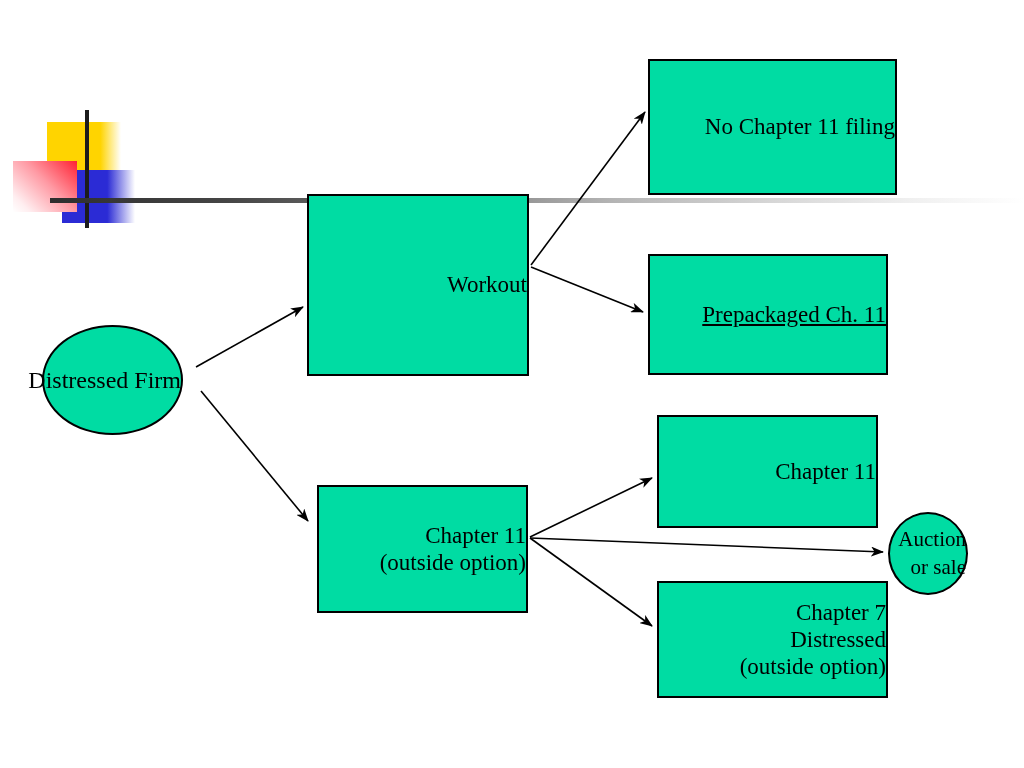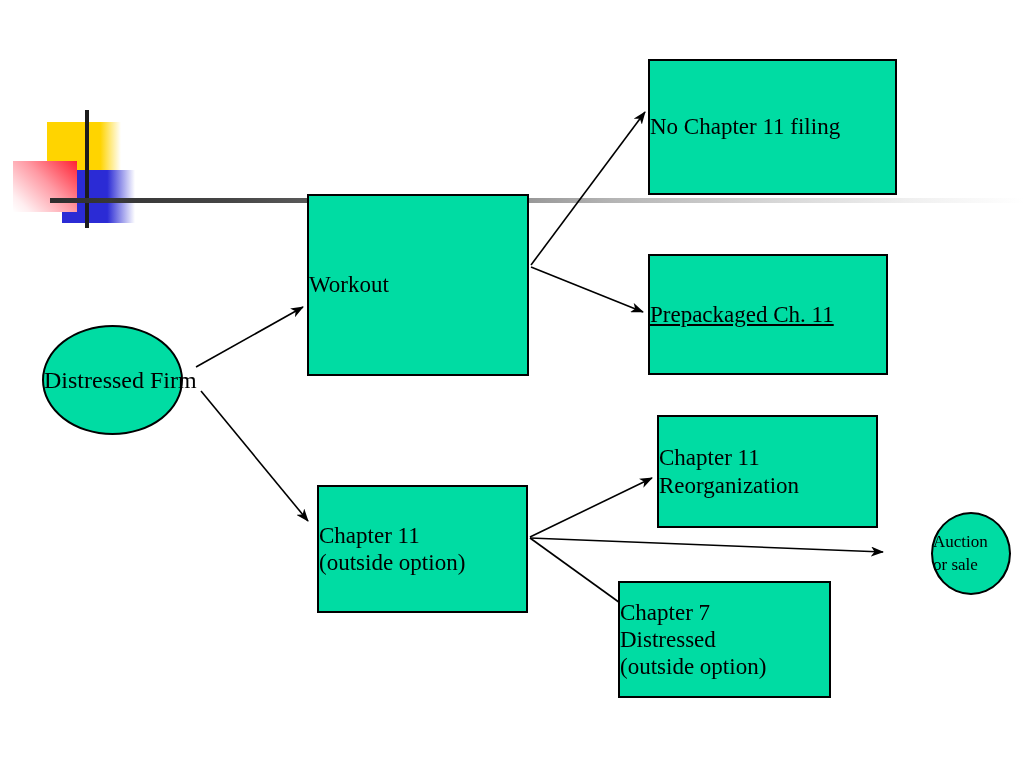--- a/index.html
+++ b/index.html
@@ -48,34 +48,34 @@
     color:var(--arrow-color);
   }
   svg.arrows line{stroke:currentColor;stroke-width:1.6;}
   
   .node{
     position:absolute;
     box-sizing:border-box;
     background:var(--shape-fill);
     border:2px solid var(--shape-border);
     display:flex;flex-direction:column;
-    align-items:flex-start;justify-content:center;
+    align-items:flex-end;justify-content:center;
     text-align:center;
     font-size:23px;line-height:1.18;
     white-space:nowrap;
   }
   .node span{display:block;}
   .n-distressed{left:42px;top:325px;width:141px;height:110px;border-radius:50%;font-size:24px;}
   .n-workout{left:307px;top:194px;width:222px;height:182px;}
   .n-nochap{left:648px;top:59px;width:249px;height:136px;}
   .n-prepack{left:648px;top:254px;width:240px;height:121px;text-decoration:underline;}
   .n-chap11{left:317px;top:485px;width:211px;height:128px;}
   .n-reorg{left:657px;top:415px;width:221px;height:113px;}
-  .n-auction{left:888px;top:512px;width:80px;height:83px;border-radius:50%;font-size:17px;line-height:1.3;margin-left:43px;}
-  .n-chap7{left:618px;top:581px;width:213px;height:117px;}
+  .n-auction{left:888px;top:512px;width:80px;height:83px;border-radius:50%;font-size:21px;line-height:1.3;}
+  .n-chap7{left:657px;top:581px;width:231px;height:117px;}
 </style>
 </head>
 <body>
 
 <div class="slide">
 
   <div>
     <div class="sq sq-yellow"></div>
     <div class="sq sq-blue"></div>
     <div class="sq sq-red"></div>
@@ -114,21 +114,20 @@
     <span>Prepackaged Ch. 11</span>
   </div>
 
   <div class="node n-chap11">
     <span>Chapter 11</span>
     <span>(outside option)</span>
   </div>
 
   <div class="node n-reorg">
     <span>Chapter 11</span>
-    <span>Reorganization</span>
   </div>
 
   <div class="node n-auction">
     <span>Auction</span>
     <span>or sale</span>
   </div>
 
   <div class="node n-chap7">
     <span>Chapter 7</span>
     <span>Distressed</span>

